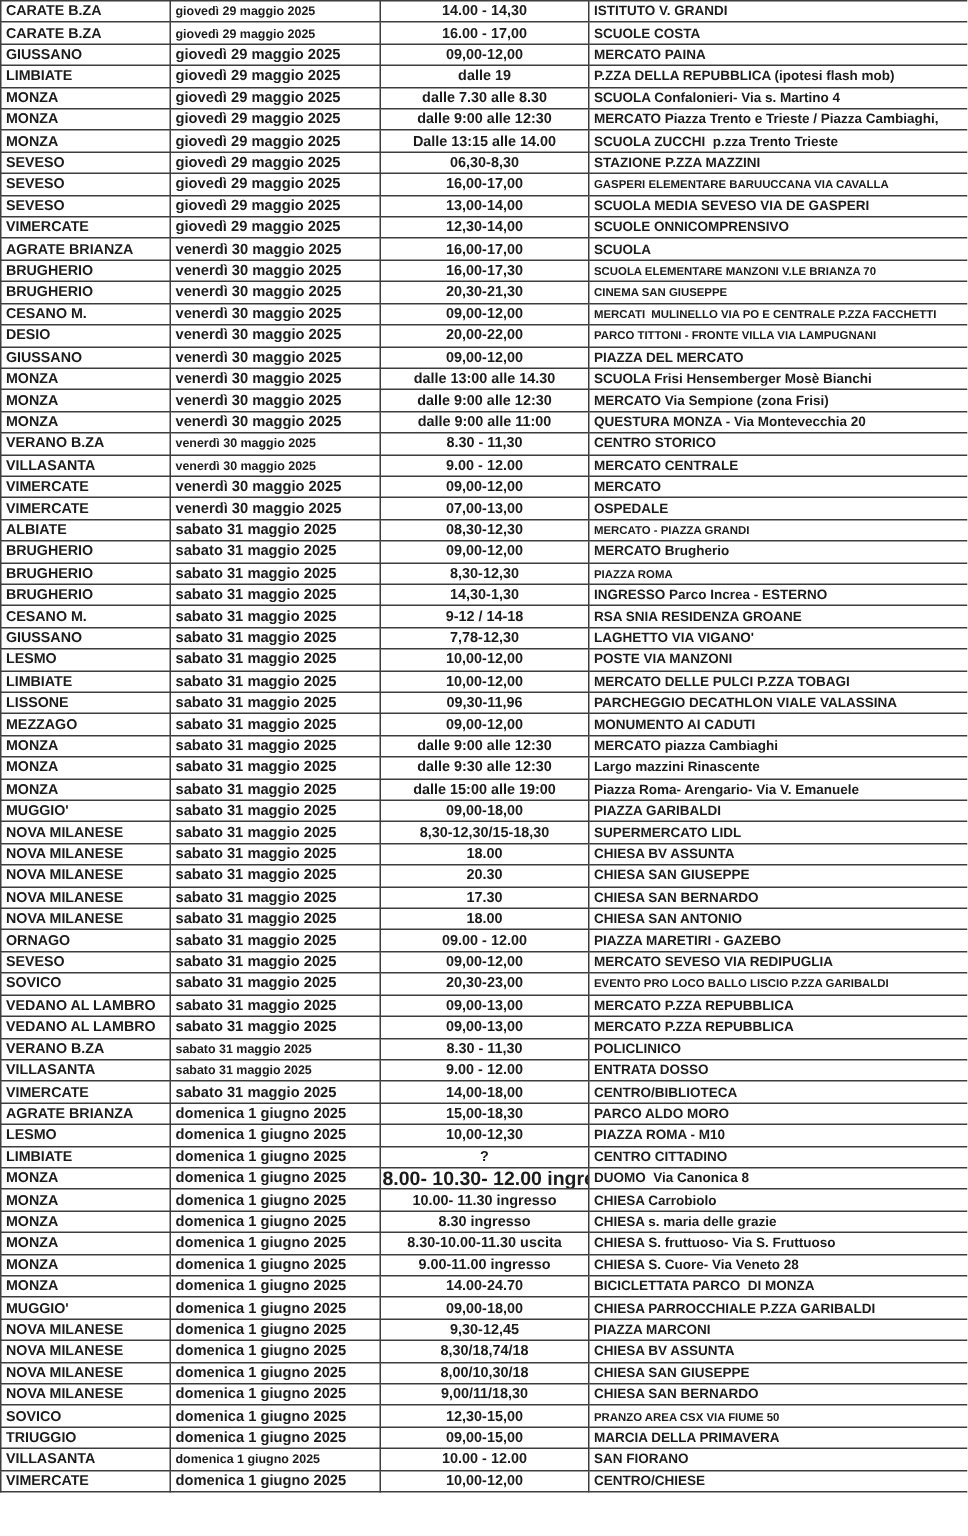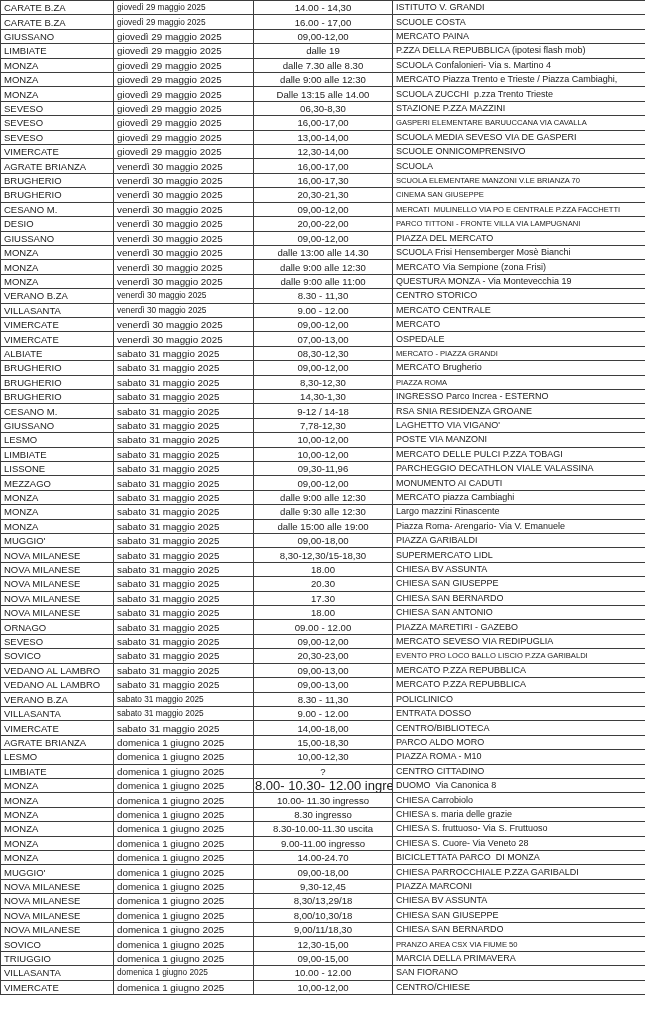--- a/index.html
+++ b/index.html
@@ -5,21 +5,21 @@
   :root{
     --border:#3d3d3d;
     --text:#1b1b1b;
     --bg:#ffffff;
   }
   html,body{margin:0;padding:0;}
   body{
     width:645px;height:1024px;overflow:hidden;background:var(--bg);
     font-family:"Liberation Sans",sans-serif;color:var(--text);
   }
-  .sheet{width:645px;height:1024px;overflow:hidden;background:var(--bg);}
+  .sheet{width:645px;height:1024px;overflow:hidden;background:var(--bg);font-weight:bold;}
   table{
     border-collapse:collapse;table-layout:fixed;width:646px;
   }
   td{
     border:1px solid var(--border);
     padding:0 2px 0 3px;
     height:13.4px;
     line-height:13px;
     white-space:pre;
     overflow:hidden;
@@ -158,21 +158,21 @@
         <tr>
           <td class="c-town">MONZA</td>
           <td class="c-date">venerdì 30 maggio 2025</td>
           <td class="c-time">dalle 9:00 alle 12:30</td>
           <td class="c-loc">MERCATO Via Sempione (zona Frisi)</td>
         </tr>
         <tr>
           <td class="c-town">MONZA</td>
           <td class="c-date">venerdì 30 maggio 2025</td>
           <td class="c-time">dalle 9:00 alle 11:00</td>
-          <td class="c-loc">QUESTURA MONZA - Via Montevecchia 19</td>
+          <td class="c-loc">QUESTURA MONZA - Via Montevecchia 20</td>
         </tr>
         <tr>
           <td class="c-town">VERANO B.ZA</td>
           <td class="c-date small">venerdì 30 maggio 2025</td>
           <td class="c-time">8.30 - 11,30</td>
           <td class="c-loc">CENTRO STORICO</td>
         </tr>
         <tr>
           <td class="c-town">VILLASANTA</td>
           <td class="c-date small">venerdì 30 maggio 2025</td>
@@ -415,21 +415,21 @@
         </tr>
         <tr>
           <td class="c-town">NOVA MILANESE</td>
           <td class="c-date">domenica 1 giugno 2025</td>
           <td class="c-time">9,30-12,45</td>
           <td class="c-loc">PIAZZA MARCONI</td>
         </tr>
         <tr>
           <td class="c-town">NOVA MILANESE</td>
           <td class="c-date">domenica 1 giugno 2025</td>
-          <td class="c-time">8,30/13,29/18</td>
+          <td class="c-time">8,30/18,74/18</td>
           <td class="c-loc">CHIESA BV ASSUNTA</td>
         </tr>
         <tr>
           <td class="c-town">NOVA MILANESE</td>
           <td class="c-date">domenica 1 giugno 2025</td>
           <td class="c-time">8,00/10,30/18</td>
           <td class="c-loc">CHIESA SAN GIUSEPPE</td>
         </tr>
         <tr>
           <td class="c-town">NOVA MILANESE</td>

